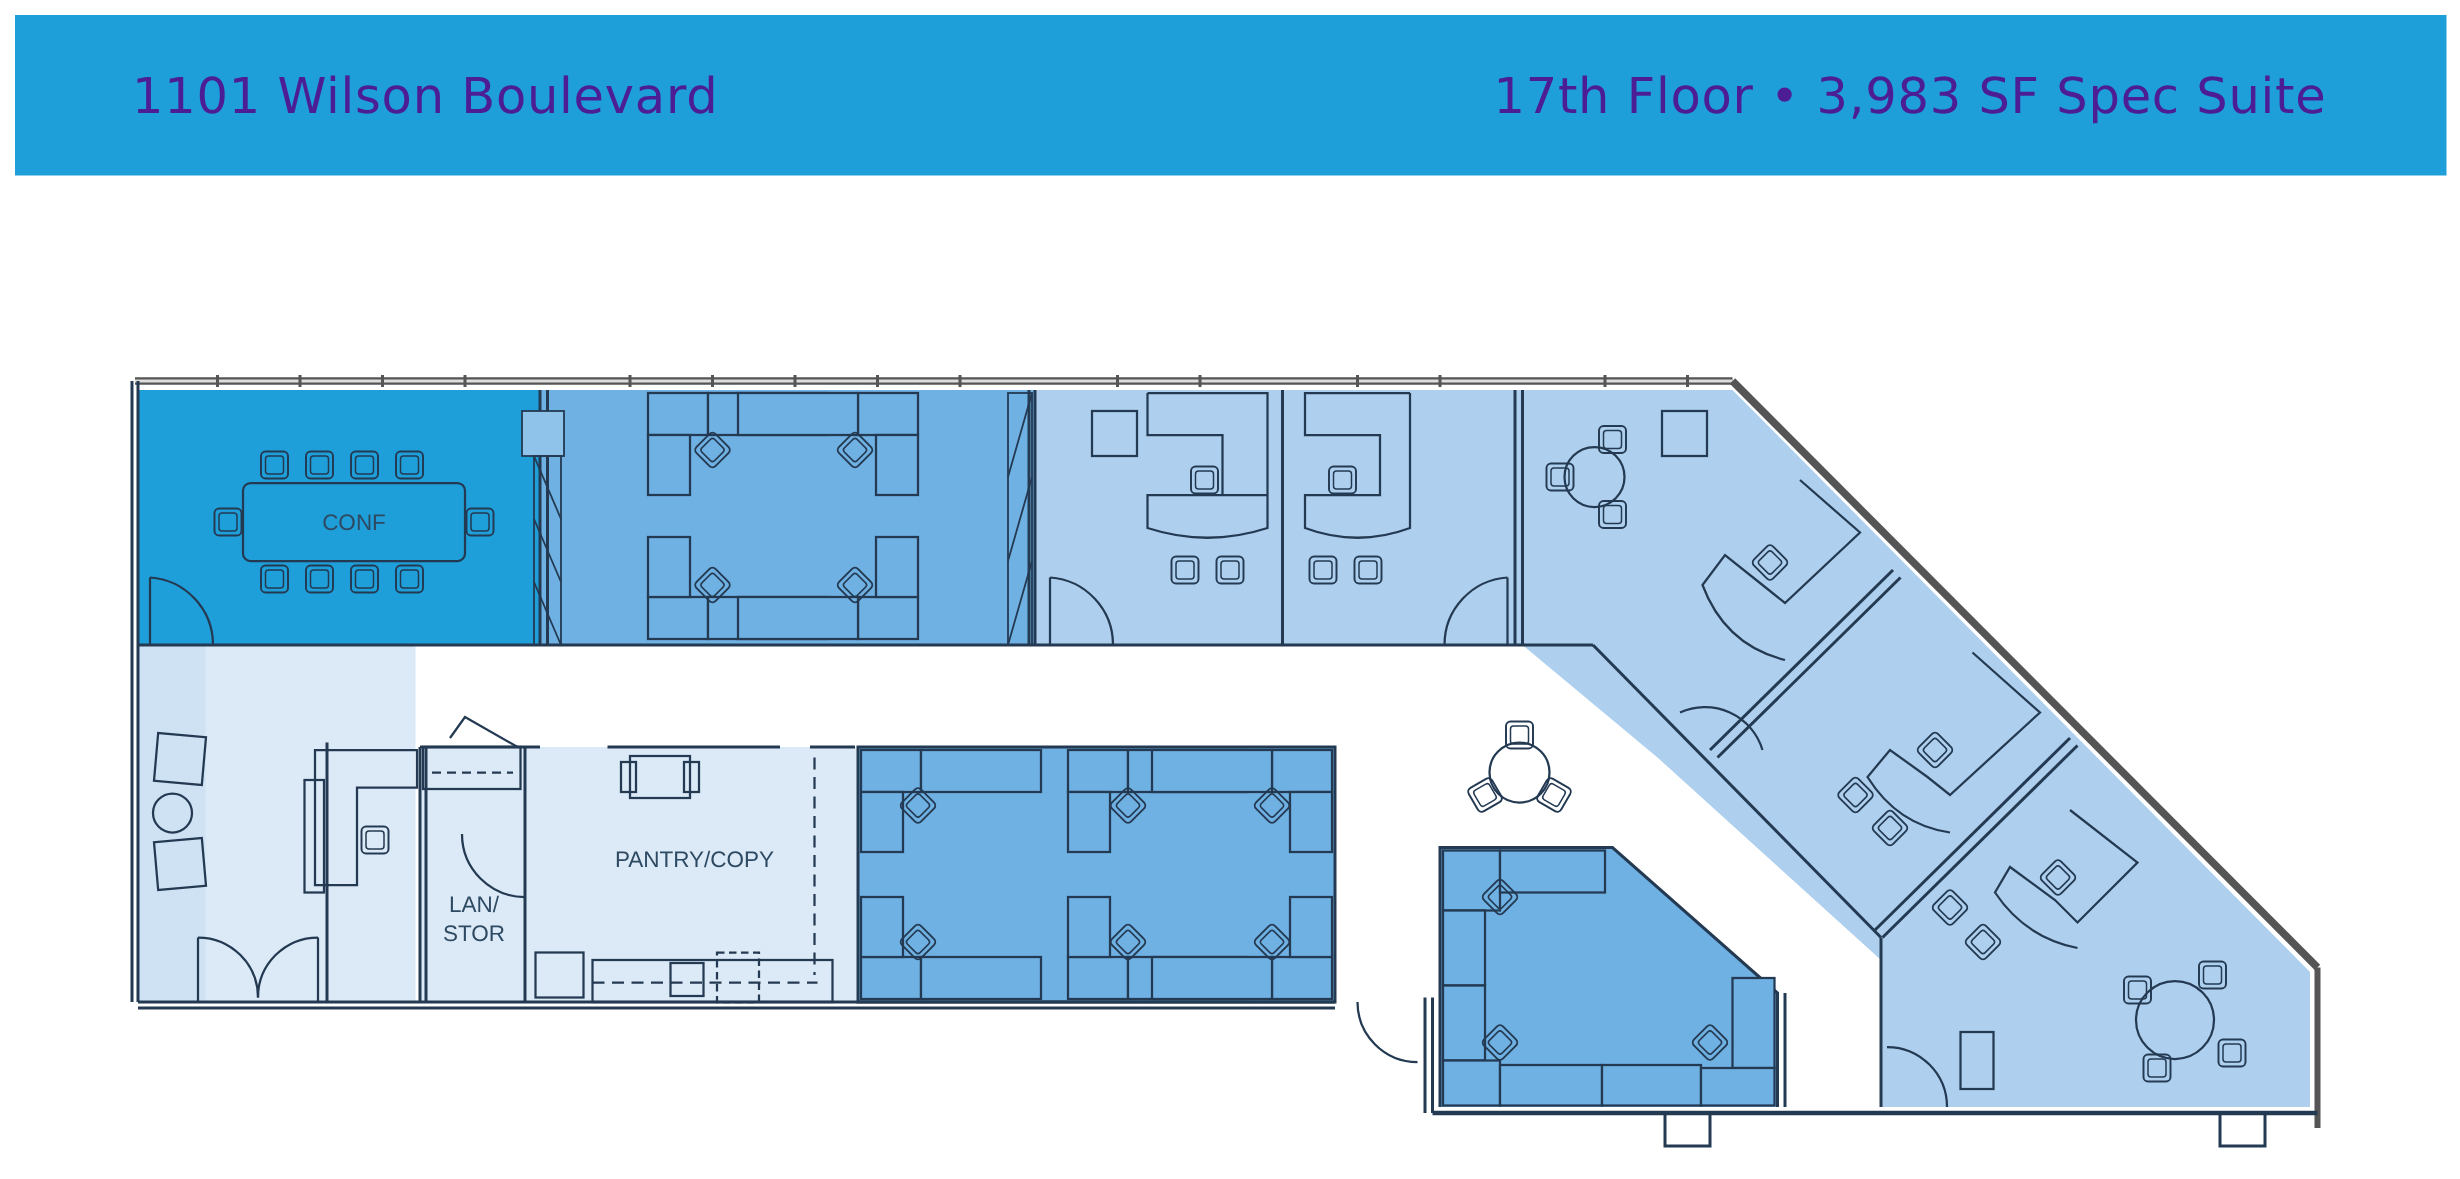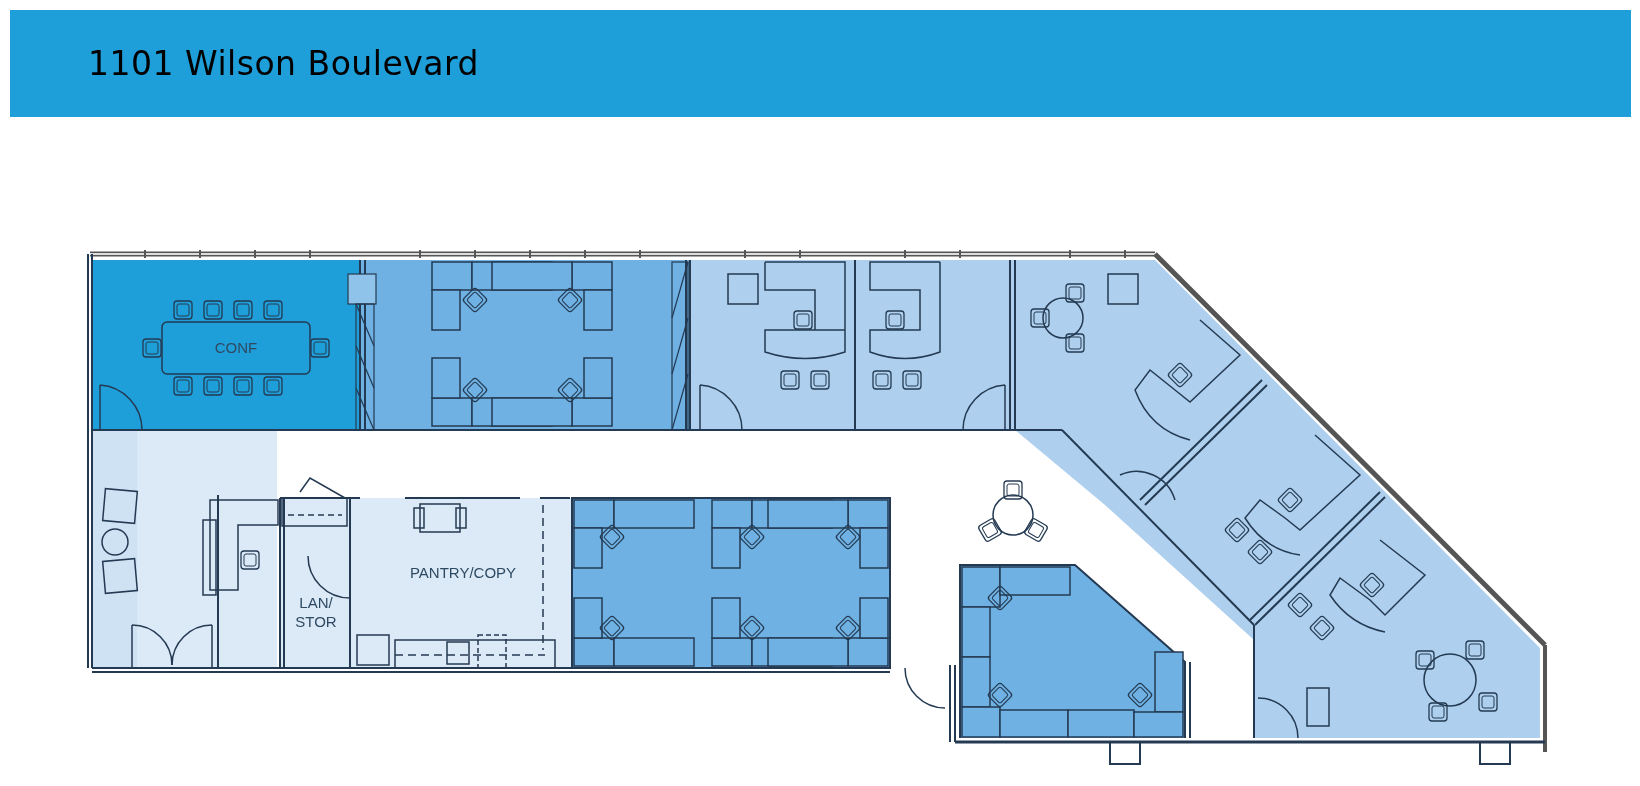--- a/index.html
+++ b/index.html
@@ -1,27 +1,28 @@
 <!DOCTYPE html>
 <html><head>
 <meta charset="utf-8">
 <style>
   html, body { margin:0; padding:0; background:#ffffff; }
   body { width:1640px; height:786px; position:relative; overflow:hidden; font-family:"Liberation Sans", sans-serif; }
-  .header { position:absolute; left:10px; top:10px; width:1621px; height:107px; background:#1f9fd9; color:#000000; }
+  .header { position:absolute; left:10px; top:10px; width:1621px; height:107px; background:#1f9fd9; color:#4c1d95; }
   .header .left { position:absolute; left:78px; top:0; height:107px; line-height:107px; font-size:33px; letter-spacing:0.5px; font-family:"DejaVu Sans", sans-serif; font-weight:normal; }
   .header .right { position:absolute; right:80px; top:0; height:107px; line-height:107px; font-size:33px; letter-spacing:0.5px; font-family:"DejaVu Sans", sans-serif; }
   .plan { position:absolute; left:0; top:0; width:1640px; height:786px; }
   .room-label { font-family:"Liberation Sans", sans-serif; font-size:15px; fill:#2e4a63; text-anchor:middle; }
 </style>
 </head>
 <body>
 
 <div class="header">
   <div class="left">1101 Wilson Boulevard</div>
+  <div class="right">17th Floor • 3,983 SF Spec Suite</div>
 </div>
 
 <svg class="plan" viewBox="0 0 1640 786" xmlns="http://www.w3.org/2000/svg">
   <defs>
     <g id="chair">
       <rect x="-9" y="-9" width="18" height="18" rx="3" fill="none" stroke="#243a52" stroke-width="1.3"></rect>
       <rect x="-6" y="-6" width="12" height="12" rx="2" fill="none" stroke="#243a52" stroke-width="1"></rect>
     </g>
     <g id="cube">
       <rect x="0" y="0" width="40" height="28" fill="#6fb1e3" stroke="#243a52" stroke-width="1.5"></rect>

